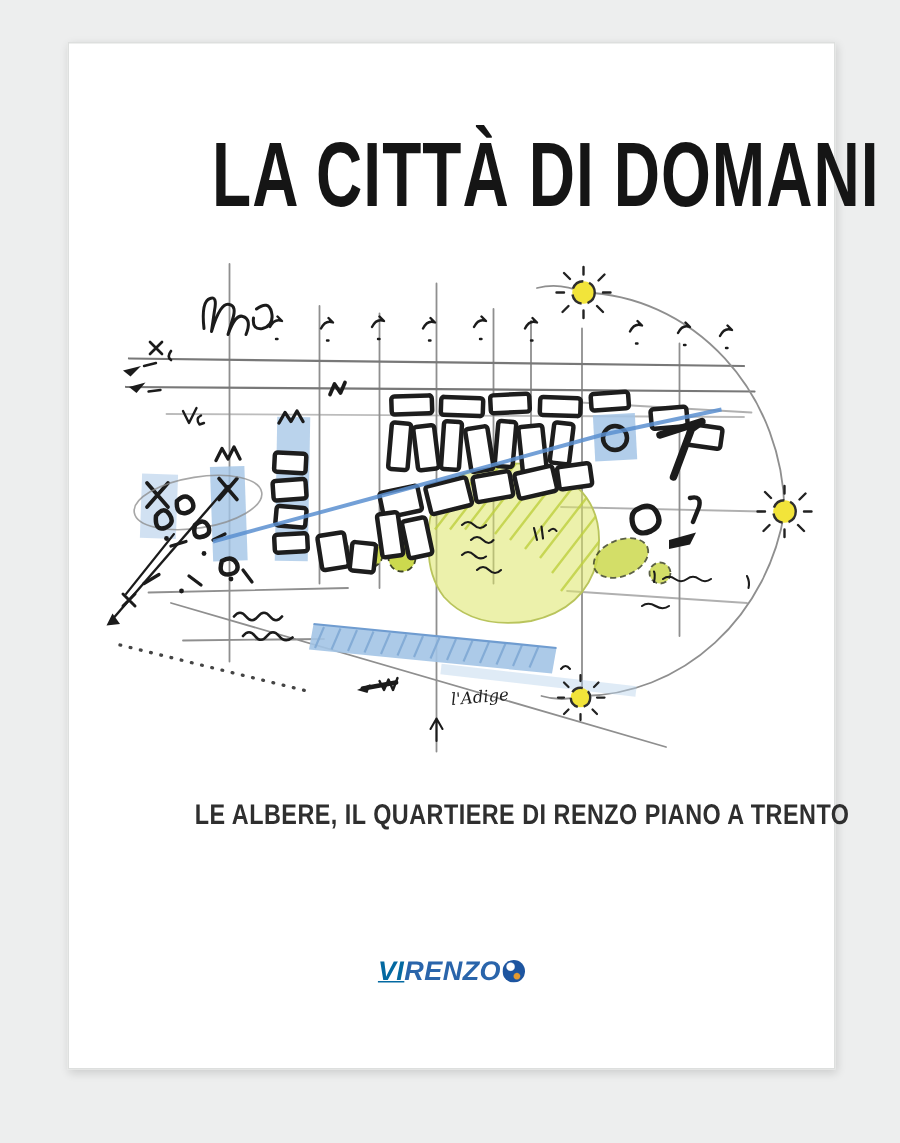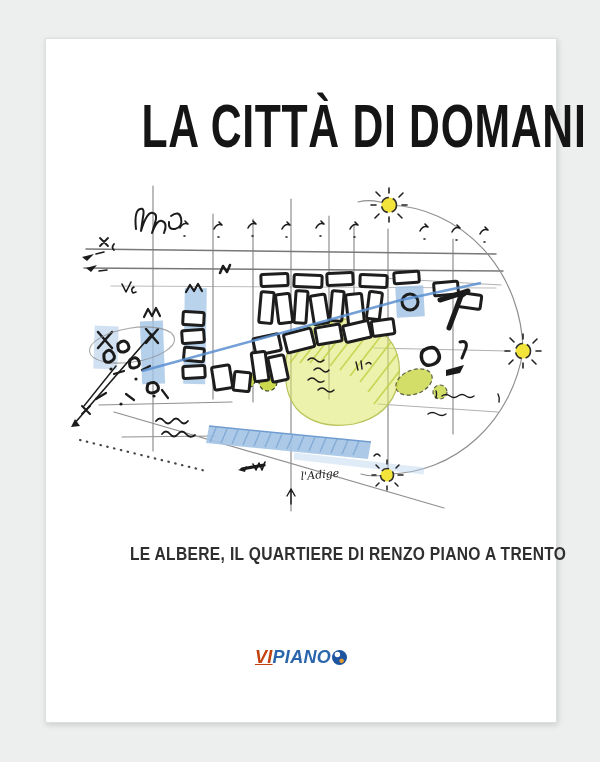--- a/index.html
+++ b/index.html
@@ -3,21 +3,21 @@
 <meta charset="utf-8">
 <style>
   html,body{margin:0;padding:0;}
   body{
     width:600px;height:762px;
     background:#edeeee;
     font-family:"Liberation Sans", sans-serif;
     position:relative;overflow:hidden;
   }
   .cover{
-    position:absolute;left:45px;top:38px;width:512px;height:685px;
+    position:absolute;left:45px;top:28px;width:512px;height:685px;
     background:#ffffff;
     border:1px solid #dddfde;
     box-shadow:1px 2px 6px rgba(0,0,0,.14);
     box-sizing:border-box;
   }
   .title-wrap{
     position:absolute;left:0;top:57px;width:100%;text-align:center;
     white-space:nowrap;
   }
   .title{
@@ -39,21 +39,21 @@
   }
   .curator{
     position:absolute;left:36px;top:531px;width:440px;
     text-align:right;font-size:11.5px;color:#8f9091;letter-spacing:.3px;
   }
   .logo{
     position:absolute;left:0;top:608px;width:100%;
     text-align:center;font-size:18px;font-weight:bold;font-style:italic;
     letter-spacing:.3px;
   }
-  .logo-vi{color:#c2410c;text-decoration:underline;}
+  .logo-vi{color:#0369a1;text-decoration:underline;}
   .logo-tren{color:#2a65ab;}
   .logo-globe{
     display:inline-block;width:15px;height:15px;border-radius:50%;
     vertical-align:-2px;margin-left:1px;
     background:
       radial-gradient(circle at 64% 72%, #e59a2f 0 1.8px, rgba(0,0,0,0) 2.6px),
       radial-gradient(circle at 36% 30%, #ffffff 0 2.4px, rgba(0,0,0,0) 3.2px),
       #1d55a0;
   }
   .sr{position:absolute;width:1px;height:1px;overflow:hidden;clip-path:inset(50%);}
@@ -217,16 +217,16 @@
       <text class="riverLbl" x="245" y="306" transform="rotate(-5 245 306)">l'Adige</text>
     </g>
   </svg>
 
   <div class="subtitle-wrap">
     <span class="subtitle">LE ALBERE, IL QUARTIERE DI RENZO PIANO A TRENTO</span>
   </div>
 
 
   <div class="logo">
-    <span class="logo-vi">VI</span><span class="logo-tren">PIANO</span><span class="logo-globe"><span class="sr">D</span></span>
+    <span class="logo-vi">VI</span><span class="logo-tren">RENZO</span><span class="logo-globe"><span class="sr">D</span></span>
   </div>
 
 </div>
 
 </body></html>

